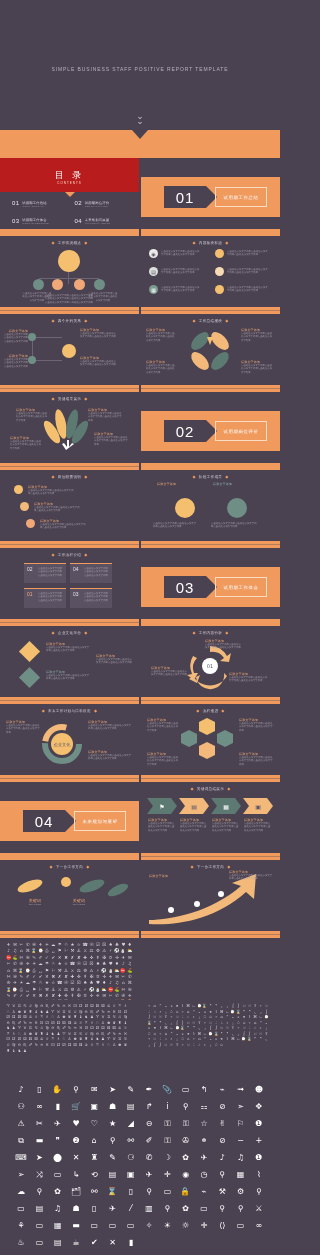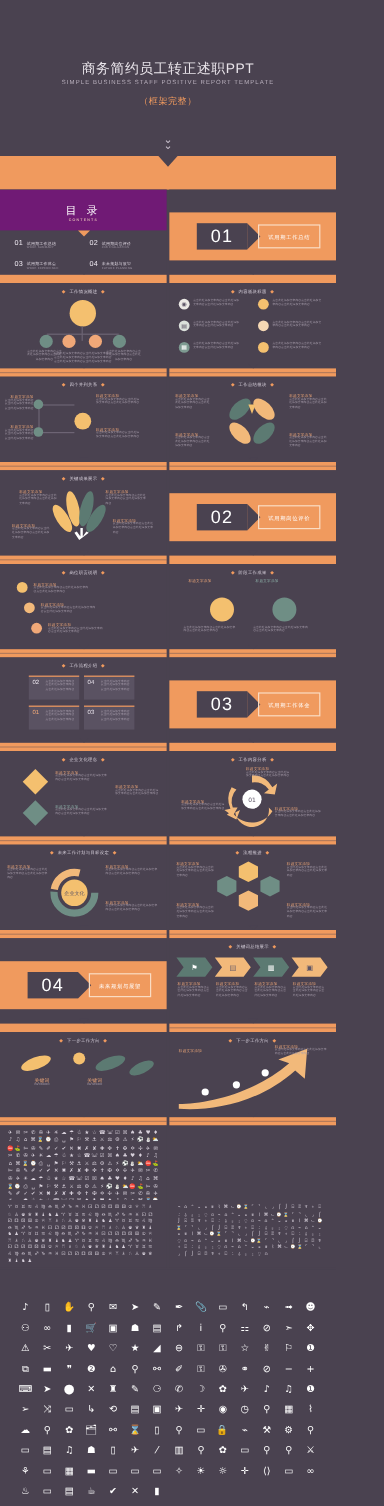--- a/index.html
+++ b/index.html
@@ -75,21 +75,21 @@
   }
   .slide-band::after {
     content: ""; position: absolute; top: -4px; left: 50%;
     margin-left: -4px; border-left: 4px solid transparent;
     border-right: 4px solid transparent; border-top: 4.5px solid #4a4250;
   }
 
   
   .toc-head {
     position: absolute; top: 0; left: 0; right: 0; height: 34px;
-    background: #701a75;
+    background: #b91c1c;
   }
   .toc-head .zh {
     position: absolute; top: 11px; left: 0; right: 0; text-align: center;
     font-size: 9px; color: #fff; letter-spacing: 3px;
   }
   .toc-head .en {
     position: absolute; top: 23px; left: 0; right: 0; text-align: center;
     font-size: 3px; color: #fbdcc4; letter-spacing: 1px;
   }
   .toc-head::after {
@@ -178,23 +178,21 @@
     font-family: "DejaVu Sans", sans-serif;
   }
   .divider-thin { width: 280px; height: 2px; background: #4a4250; }
 </style>
 </head>
 <body>
 
 <div class="page">
 
   <div class="cover">
-    <div class="cover-title">商务简约员工转正述职PPT</div>
     <div class="cover-sub">SIMPLE BUSINESS STAFF POSITIVE REPORT TEMPLATE</div>
-    <div class="cover-paren">（框架完整）</div>
     <div class="cover-chev">⌄<br>⌄</div>
   </div>
   <div class="cover-band"></div>
 
   <div class="row">
     <div class="slide">
       <div class="toc-head">
         <div class="zh">目 录</div>
         <div class="en">CONTENTS</div>
       </div>

